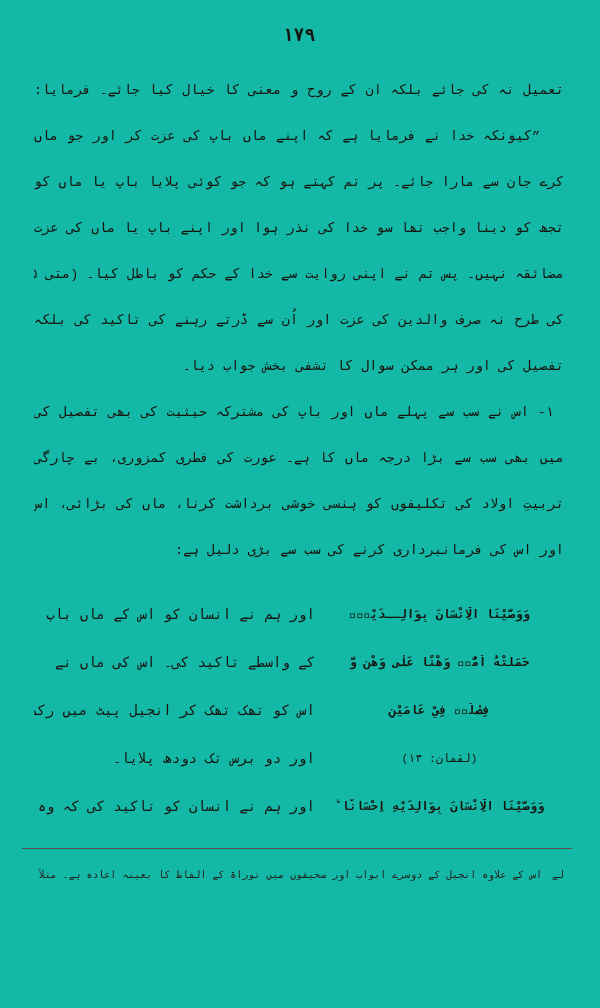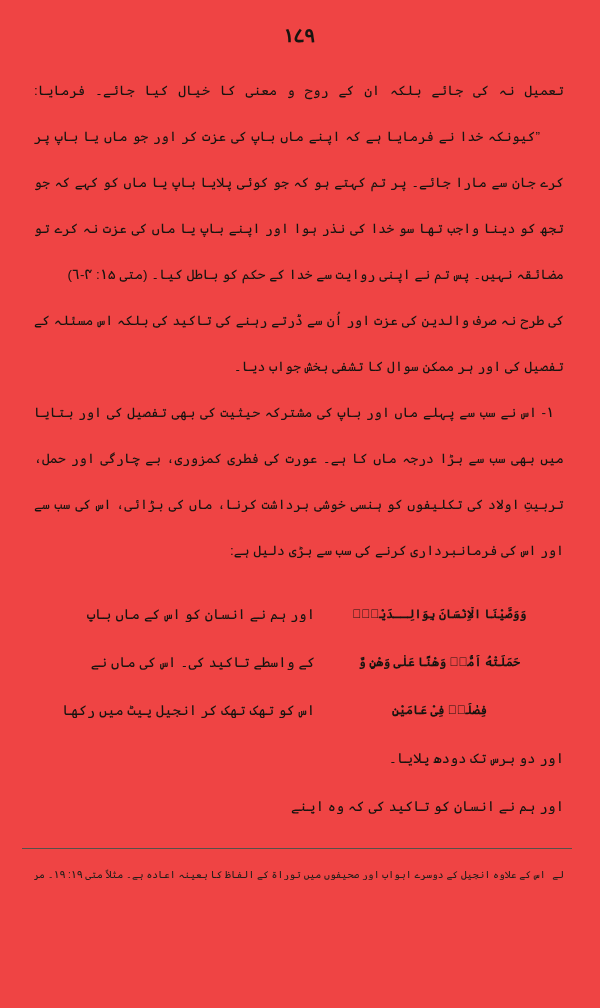--- a/index.html
+++ b/index.html
@@ -1,20 +1,20 @@
 <!DOCTYPE html>
 <html lang="ur" dir="rtl"><head>
 <meta charset="utf-8">
 <style>
   html,body{margin:0;padding:0;background:#e8e6e1;}
   .page{
     width:600px;height:1008px;
-    background:#ef4444;
+    background:#14b8a6;
     color:#17140f;
-    font-family:Liberation Sans, sans-serif;
+    font-family:Liberation Mono, monospace;
     direction:rtl;
     position:relative;
     overflow:hidden;
     box-shadow:0 0 6px rgba(0,0,0,.25);
   }
   .inner{padding:20px 36px 0 34px;}
   .pageno{
     text-align:center;font-size:18px;letter-spacing:3px;
     height:32px;line-height:32px;margin-bottom:16px;font-weight:bold;
   }
@@ -93,24 +93,26 @@
         <div class="ar-cell">حَمَلَتْهُ اُمُّهٗ وَهْنًا عَلٰى وَهْنٍ وَّ</div>
         <div class="ur-cell">کے واسطے تاکید کی۔ اس کی ماں نے</div>
       </div>
 
       <div class="vrow">
         <div class="ar-cell">فِصٰلُهٗ فِيْ عَامَيْنِ</div>
         <div class="ur-cell">اس کو تھک تھک کر انجیل پیٹ میں رکھا</div>
       </div>
 
       <div class="vrow">
+        <div class="ar-cell ref-cell">(لقمان: ۱۴)</div>
         <div class="ur-cell">اور دو برس تک دودھ پلایا۔</div>
       </div>
 
       <div class="vrow">
+        <div class="ar-cell">وَوَصَّيْنَا الْاِنْسَانَ بِوَالِدَيْهِ اِحْسَانًاؕ</div>
         <div class="ur-cell">اور ہم نے انسان کو تاکید کی کہ وہ اپنے</div>
       </div>
 
     </div>
 
     <div class="divider"></div>
 
     <div class="footnote">
       <span class="fmark">لے</span>
       <span>اس کے علاوہ انجیل کے دوسرے ابواب اور صحیفوں میں توراۃ کے الفاظ کا بعینہ اعادہ ہے۔ مثلاً متی ۱۹: ۱۹۔ مرقس ۷: ۱۰، ۱۰: ۱۹۔ لوقا ۱۸: ۲۰۔</span>

